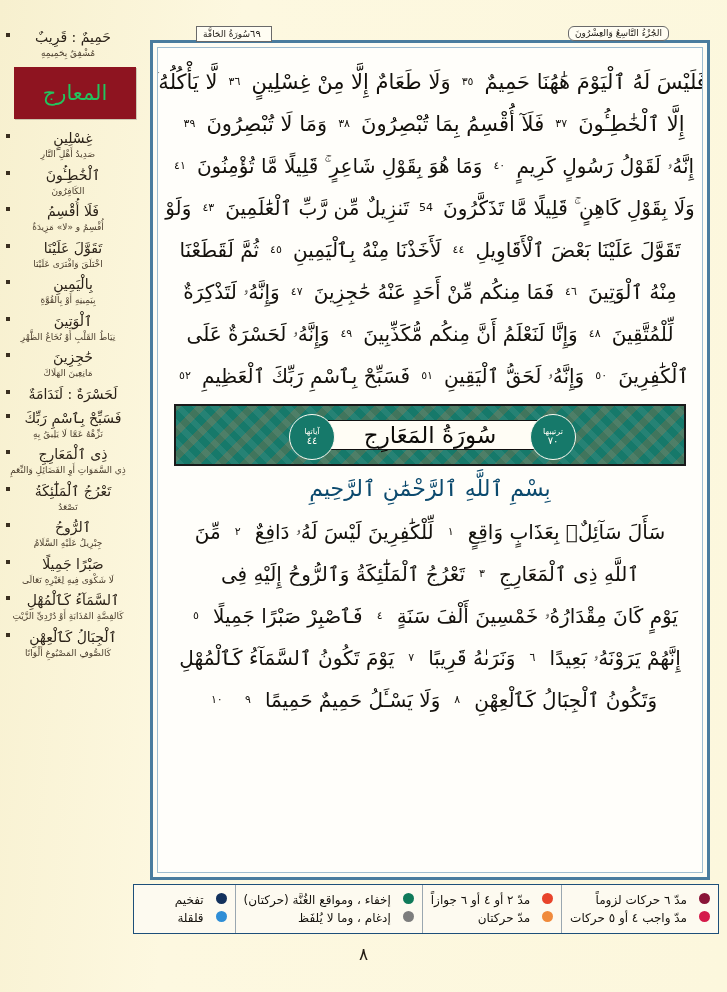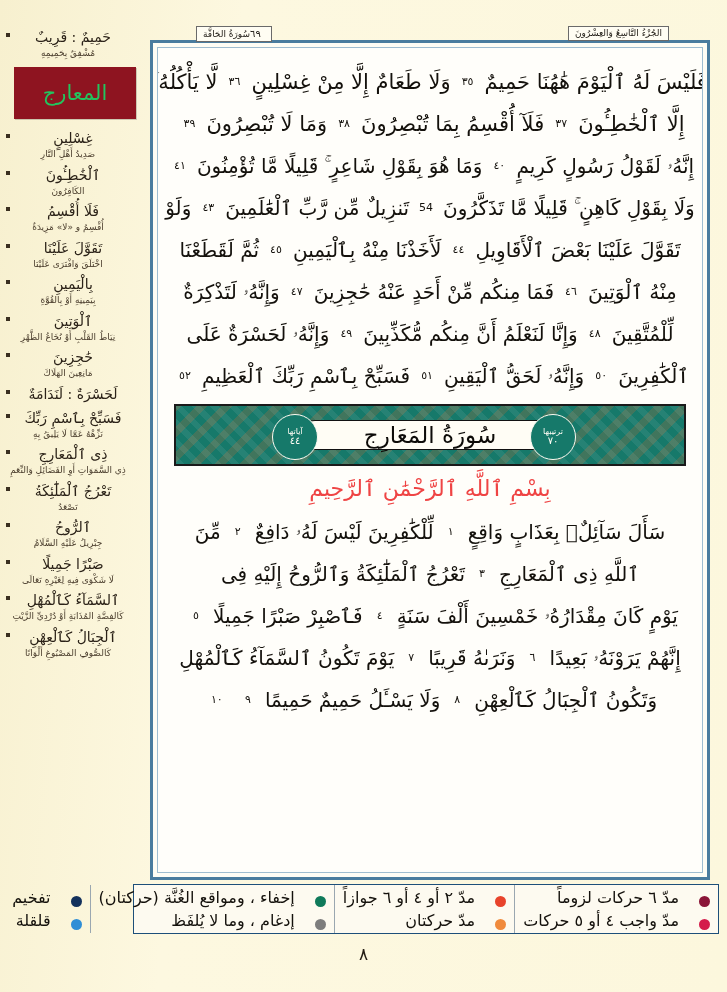--- a/index.html
+++ b/index.html
@@ -127,21 +127,21 @@
     background: #fffdf3;
     border: 1px solid #6a6a6a;
     padding: 1px 6px;
     font-size: 9px;
     color: #1e1a14;
     white-space: nowrap;
     line-height: 1.2;
     z-index: 5;
   }
   .plaque-surah { left: 196px; }
-  .plaque-juz   { left: 568px; }
+  .plaque-juz   { left: 568px; border-radius: 6px; }
   .plaque .num { font-size: 10px; margin-right: 4px; }
 
   
   .ayah-line {
     direction: rtl;
     text-align: center;
     font-size: 21px;
     line-height: 1.0;
     color: #14110c;
     white-space: nowrap;
@@ -220,27 +220,27 @@
     flex-direction: column;
     align-items: center;
     justify-content: center;
     color: #fffdf5;
     line-height: 1.05;
     z-index: 4;
   }
   .banner-medallion .lbl { font-size: 8px; }
   .banner-medallion .val { font-size: 10px; }
   .med-right { right: 108px; }
-  .med-left  { left: 96px; }
+  .med-left  { left: 113px; }
 
   .basmala {
     direction: rtl;
     text-align: center;
     font-size: 22px;
-    color: #ef4444;
+    color: #0c4a6e;
     margin: 4px 0 6px;
     height: 34px;
     line-height: 34px;
   }
 
   
   .legend {
     position: absolute;
     left: 133px; top: 884px;
     width: 586px;
@@ -255,23 +255,23 @@
     display: flex;
     flex-direction: column;
     justify-content: center;
     gap: 4px;
     padding: 0 8px;
     border-left: 1px solid #9aa7b0;
   }
   .legend-col:last-child { border-left: none; }
   .legend-item {
     display: flex;
-    align-items: flex-end;
-    gap: 20px;
-    font-size: 16px;
+    align-items: flex-start;
+    gap: 12px;
+    font-size: 12px;
     color: #14110c;
     white-space: nowrap;
   }
   .dot {
     width: 11px; height: 11px;
     border-radius: 50%;
     flex: 0 0 11px;
     display: inline-block;
   }
 

